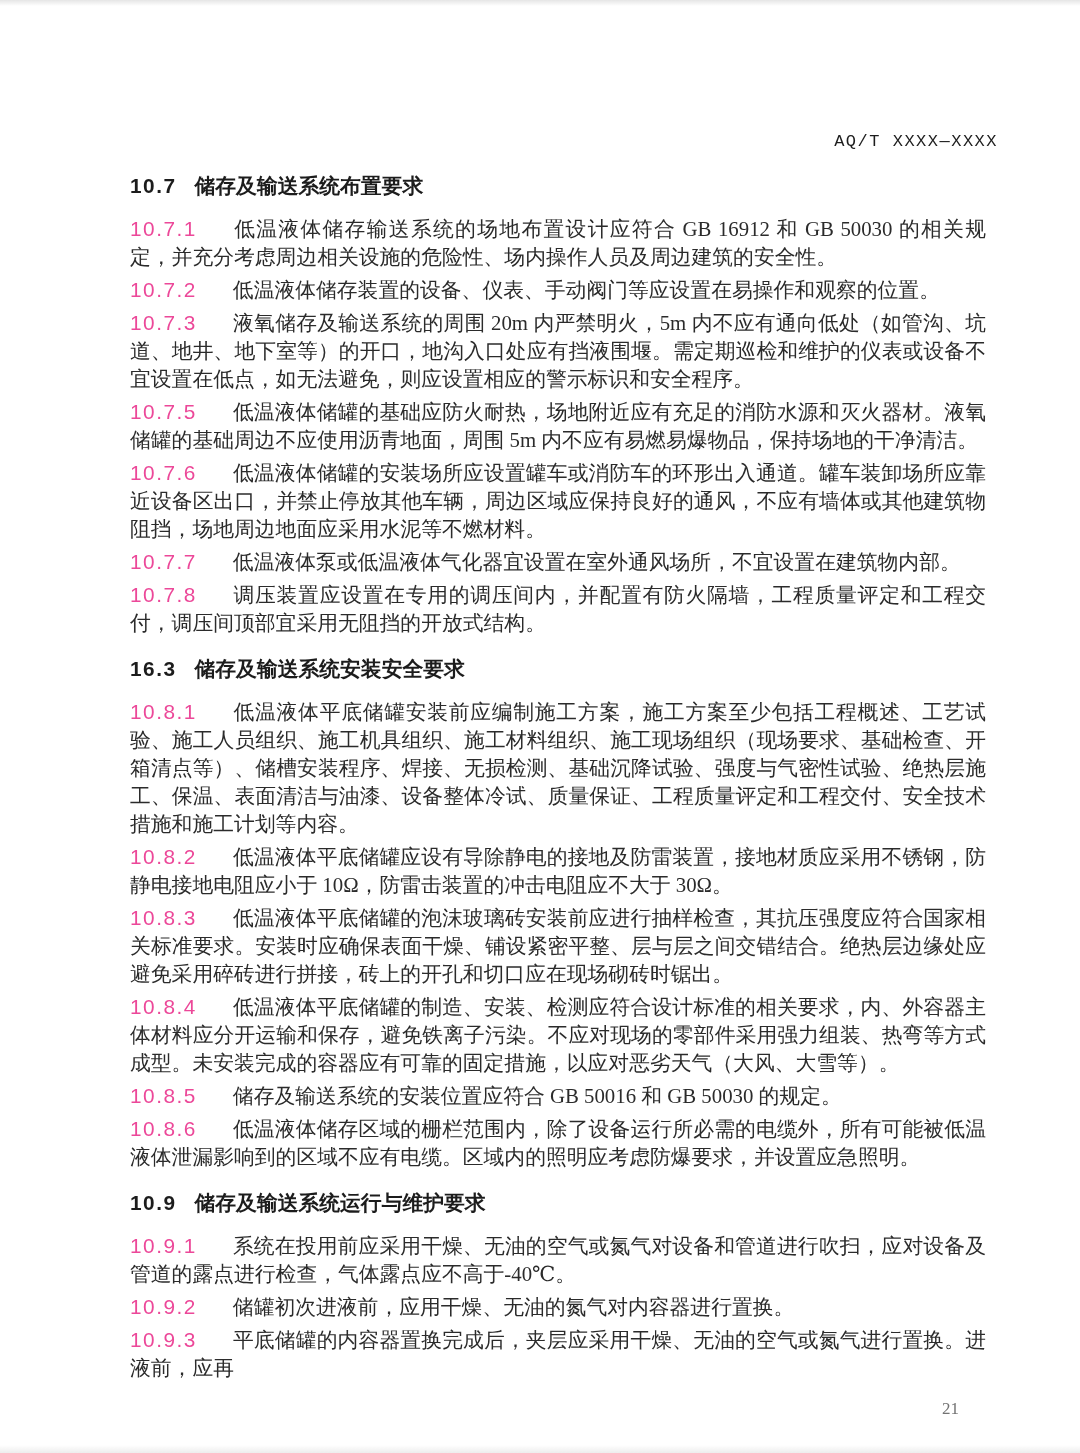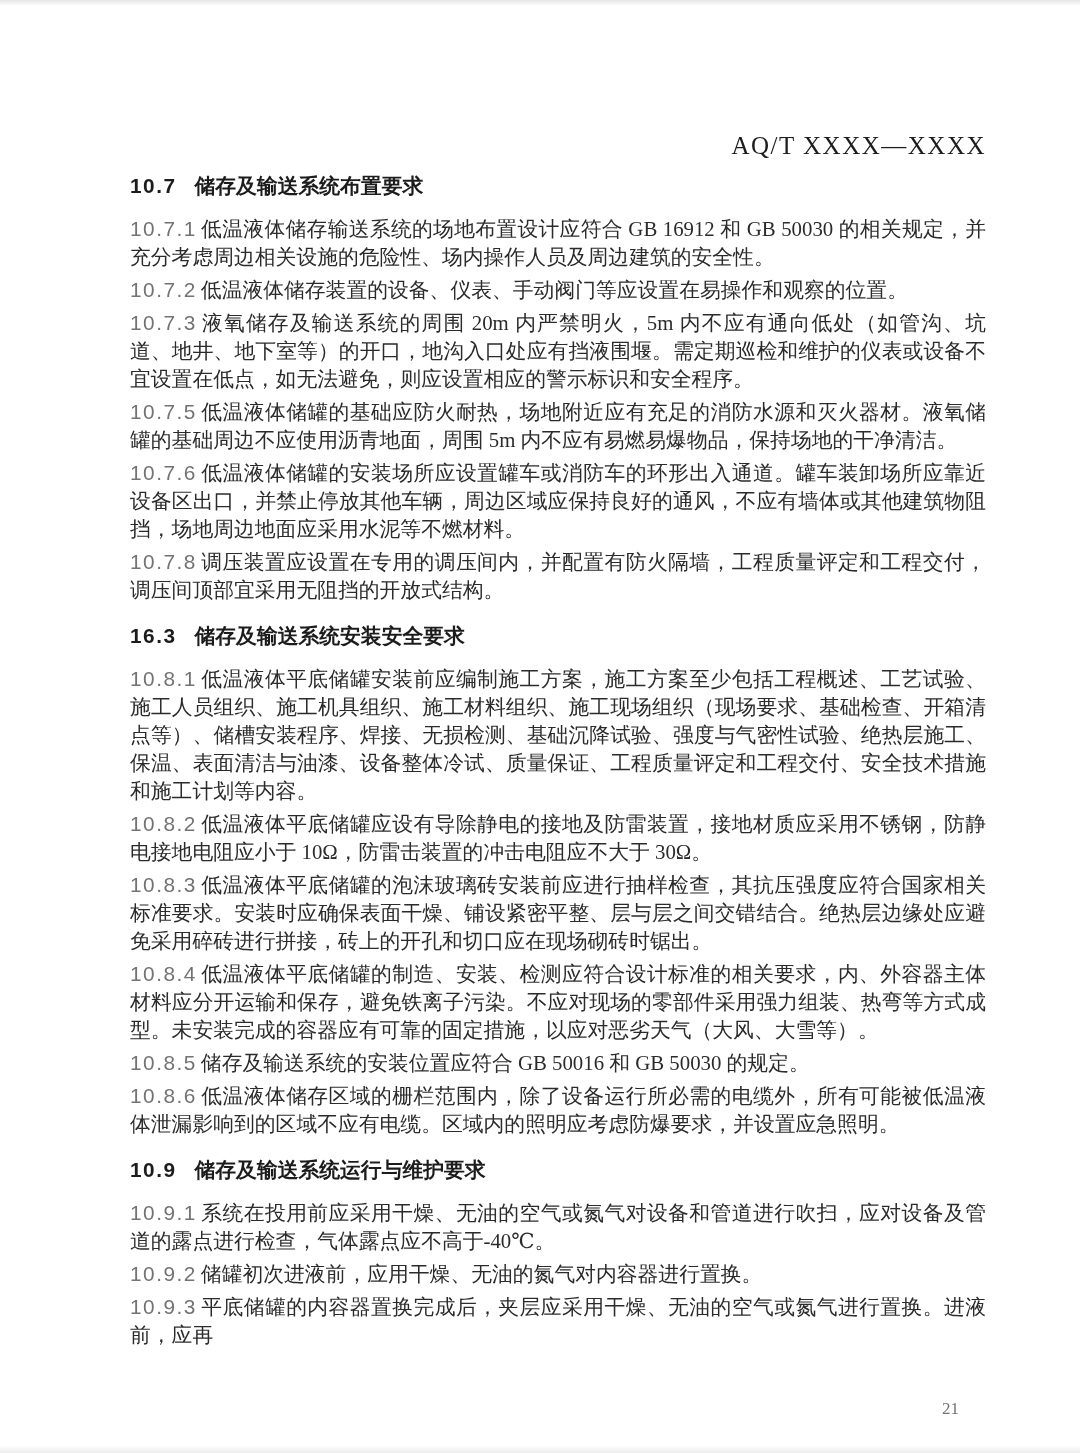--- a/index.html
+++ b/index.html
@@ -29,23 +29,23 @@
     content: "";
     position: absolute;
     bottom: 0; left: 0; right: 0;
     height: 8px;
     background: linear-gradient(0deg, rgba(0,0,0,0.07), rgba(0,0,0,0));
     pointer-events: none;
   }
   .page-header {
     position: absolute;
     top: 132px;
-    right: 94px;
-    font-family: Liberation Serif, serif;
-    font-size: 25px;
+    right: 82px;
+    font-family: Liberation Mono, monospace;
+    font-size: 17px;
     letter-spacing: 1.5px;
     color: #1d1d1d;
     white-space: nowrap;
   }
   .content {
     position: absolute;
     top: 172px;
     left: 130px;
     width: 856px;
   }
@@ -68,23 +68,23 @@
   .clause {
     margin: 0 0 5px 0;
     font-size: 20.8px;
     line-height: 28px;
     text-align: justify;
     color: #2b2b2b;
   }
   .clause-num {
     font-family: "Liberation Sans", "DejaVu Sans", sans-serif;
     letter-spacing: 1.5px;
-    margin-right: 4px;
+    margin-right: 36px;
     white-space: nowrap;
-    color: #737373;
+    color: #ec4899;
   }
   .page-num {
     position: absolute;
     top: 1399px;
     right: 121px;
     font-size: 17px;
     color: #737373;
     font-family: "Liberation Serif", "DejaVu Serif", serif;
   }
 </style>
@@ -110,20 +110,23 @@
       <span class="clause-num">10.7.2</span><span class="clause-text">低温液体储存装置的设备、仪表、手动阀门等应设置在易操作和观察的位置。</span>
     </p>
     <p class="clause">
       <span class="clause-num">10.7.3</span><span class="clause-text">液氧储存及输送系统的周围 20m 内严禁明火，5m 内不应有通向低处（如管沟、坑道、地井、地下室等）的开口，地沟入口处应有挡液围堰。需定期巡检和维护的仪表或设备不宜设置在低点，如无法避免，则应设置相应的警示标识和安全程序。</span>
     </p>
     <p class="clause">
       <span class="clause-num">10.7.5</span><span class="clause-text">低温液体储罐的基础应防火耐热，场地附近应有充足的消防水源和灭火器材。液氧储罐的基础周边不应使用沥青地面，周围 5m 内不应有易燃易爆物品，保持场地的干净清洁。</span>
     </p>
     <p class="clause">
       <span class="clause-num">10.7.6</span><span class="clause-text">低温液体储罐的安装场所应设置罐车或消防车的环形出入通道。罐车装卸场所应靠近设备区出口，并禁止停放其他车辆，周边区域应保持良好的通风，不应有墙体或其他建筑物阻挡，场地周边地面应采用水泥等不燃材料。</span>
+    </p>
+    <p class="clause">
+      <span class="clause-num">10.7.7</span><span class="clause-text">低温液体泵或低温液体气化器宜设置在室外通风场所，不宜设置在建筑物内部。</span>
     </p>
     <p class="clause">
       <span class="clause-num">10.7.8</span><span class="clause-text">调压装置应设置在专用的调压间内，并配置有防火隔墙，工程质量评定和工程交付，调压间顶部宜采用无阻挡的开放式结构。</span>
     </p>
 
     <h2 class="sec-heading">
       <span class="sec-num">16.3</span><span class="sec-title">储存及输送系统安装安全要求</span>
     </h2>
 
     <p class="clause">

